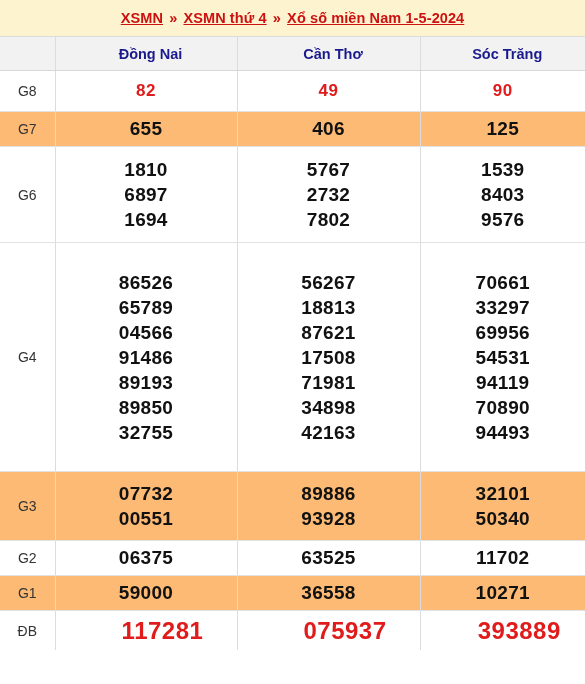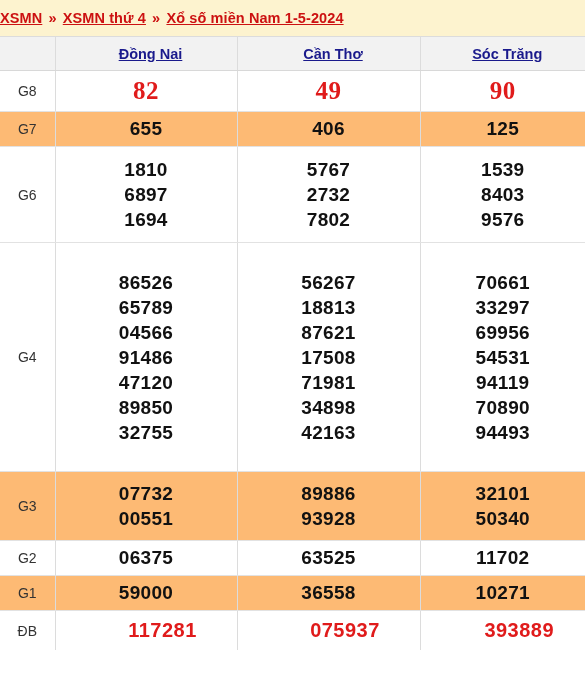--- a/index.html
+++ b/index.html
@@ -21,20 +21,21 @@
     background: #ffffff;
     box-sizing: border-box;
   }
 
   
   .breadcrumb-bar {
     height: 36px;
     background: #fdf3cf;
     display: flex;
     align-items: center;
+    justify-content: center;
     box-sizing: border-box;
   }
   .breadcrumb {
     font-size: 14.5px;
     font-weight: bold;
     color: #cc1111;
     white-space: nowrap;
     letter-spacing: 0.1px;
   }
   .breadcrumb .sep {
@@ -75,21 +76,20 @@
   }
   thead tr.head-row th {
     height: 33px;
     border-top: 1px solid #dcdcdc;
     border-bottom: 1px solid #d8d8d8;
   }
   .prov-link {
     color: #1a1a8c;
     font-size: 14.5px;
     font-weight: bold;
-    text-decoration: underline;
     cursor: pointer;
     margin-left: 9px;
   }
 
   
   td.prize-label {
     font-size: 14px;
     color: #333333;
     font-weight: normal;
     text-align: center;
@@ -106,27 +106,26 @@
     line-height: 1.0;
   }
   td.num .n {
     display: block;
     padding: 3px 0;
   }
 
   
   tr.red td.num {
     color: #e01b1b;
-    font-size: 25px;
+    font-size: 17px;
     letter-spacing: 0.5px;
-    font-family: Liberation Serif, serif;
   }
   tr.db td.num {
     color: #e01b1b;
-    font-size: 20px;
+    font-size: 24px;
     letter-spacing: 0.5px;
     padding-left: 33px;
   }
 
   
   tr.stripe { background: #fdba74; }
   tr.plain  { background: #ffffff; }
 
   
   tr.h-single td { height: 34px; }
@@ -198,21 +197,21 @@
             <span class="n">9576</span>
           </td>
         </tr>
         <tr class="plain h-g4">
           <td class="prize-label">G4</td>
           <td class="num stack">
             <span class="n">86526</span>
             <span class="n">65789</span>
             <span class="n">04566</span>
             <span class="n">91486</span>
-            <span class="n">47120</span>
+            <span class="n">89193</span>
             <span class="n">89850</span>
             <span class="n">32755</span>
           </td>
           <td class="num stack">
             <span class="n">56267</span>
             <span class="n">18813</span>
             <span class="n">87621</span>
             <span class="n">17508</span>
             <span class="n">71981</span>
             <span class="n">34898</span>

